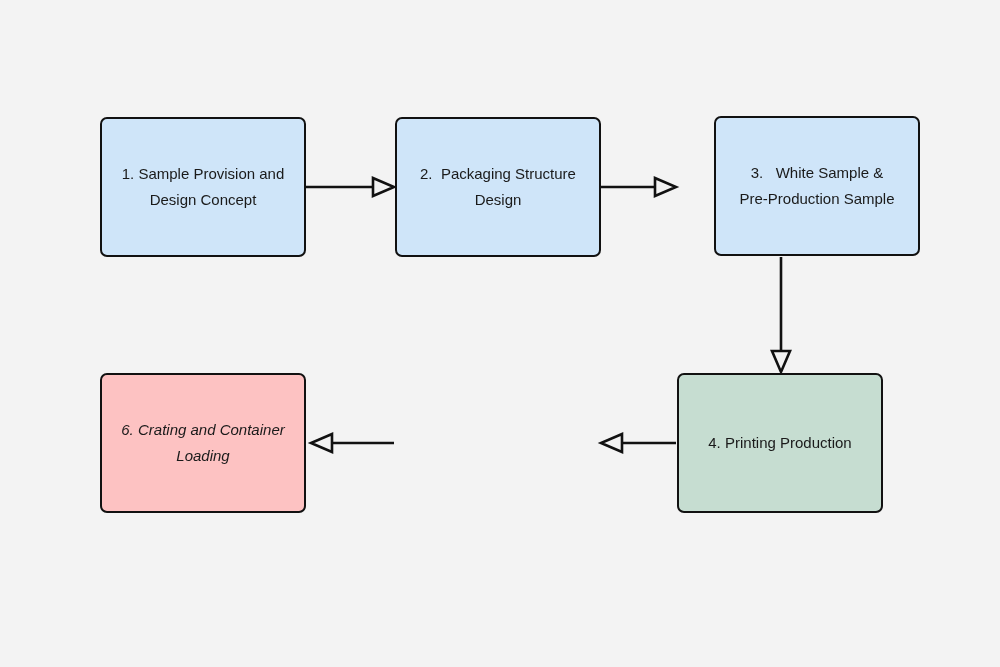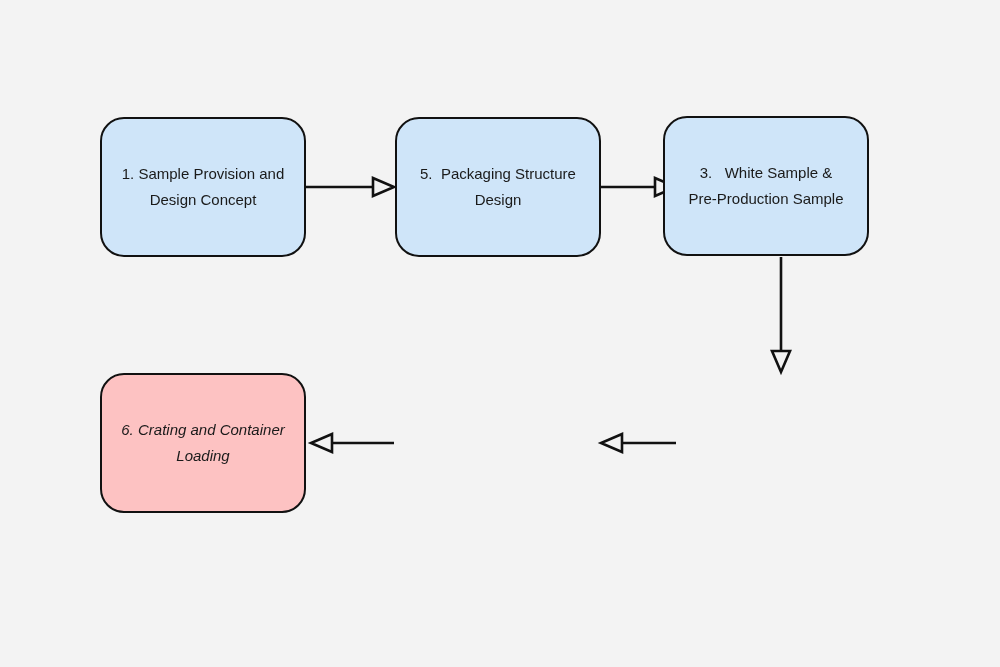--- a/index.html
+++ b/index.html
@@ -30,36 +30,36 @@
     stroke-width: 2.6;
     stroke-linejoin: miter;
     fill: #f3f3f3;
   }
   .node {
     position: absolute;
     width: 206px;
     height: 140px;
     box-sizing: border-box;
     border: 2.6px solid #111111;
-    border-radius: 24px;
+    border-radius: 7px;
     display: flex;
     align-items: center;
     justify-content: center;
     text-align: center;
     padding: 8px 12px;
   }
   .node .label {
     font-size: 15px;
     line-height: 26px;
     color: #1a1a1a;
     white-space: pre-wrap;
   }
   .n1 { left: 100px; top: 117px; }
   .n2 { left: 395px; top: 117px; }
-  .n3 { left: 663px; top: 116px; }
+  .n3 { left: 714px; top: 116px; }
   .n4 { left: 677px; top: 373px; }
   .n5 { left: 395px; top: 373px; }
   .n6 { left: 100px; top: 373px; font-style: italic; }
 </style>
 </head>
 <body>
 
 <div class="canvas">
 
   <svg class="arrows" viewBox="0 0 1000 667" xmlns="http://www.w3.org/2000/svg">
@@ -84,29 +84,32 @@
       <polygon points="332,434 332,452 311,443"></polygon>
     </g>
   </svg>
 
   <div class="node n1" style="background-color: rgb(207, 229, 249);">
     <span class="label">1. Sample Provision and
 Design Concept</span>
   </div>
 
   <div class="node n2" style="background-color: rgb(207, 229, 249);">
-    <span class="label">5.  Packaging Structure
+    <span class="label">2.  Packaging Structure
 Design</span>
   </div>
 
   <div class="node n3" style="background-color: rgb(207, 229, 249);">
     <span class="label">3.   White Sample &amp;
 Pre-Production Sample</span>
   </div>
 
+  <div class="node n4" style="background-color: rgb(198, 221, 209);">
+    <span class="label">4. Printing Production</span>
+  </div>
 
 
   <div class="node n6" style="background-color: rgb(253, 194, 194);">
     <span class="label">6. Crating and Container
 Loading</span>
   </div>
 
 </div>
 
 </body></html>

